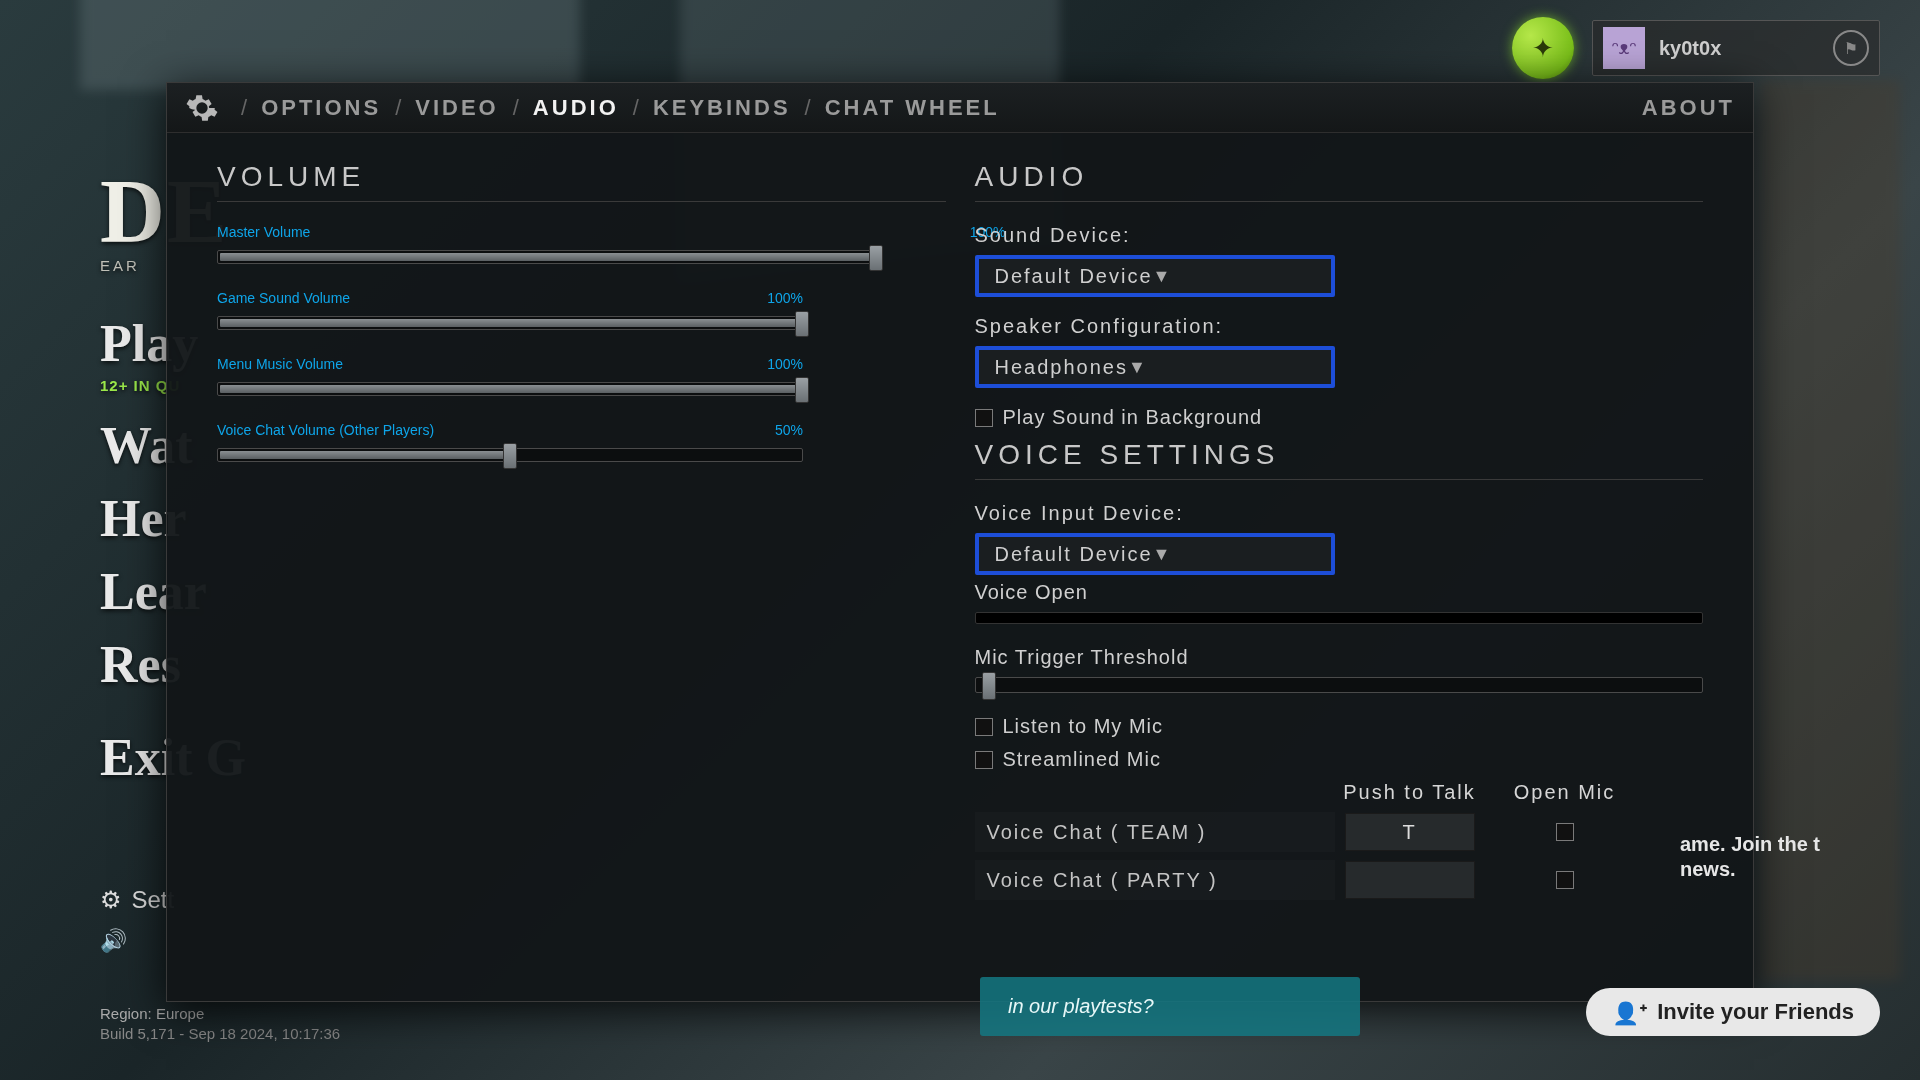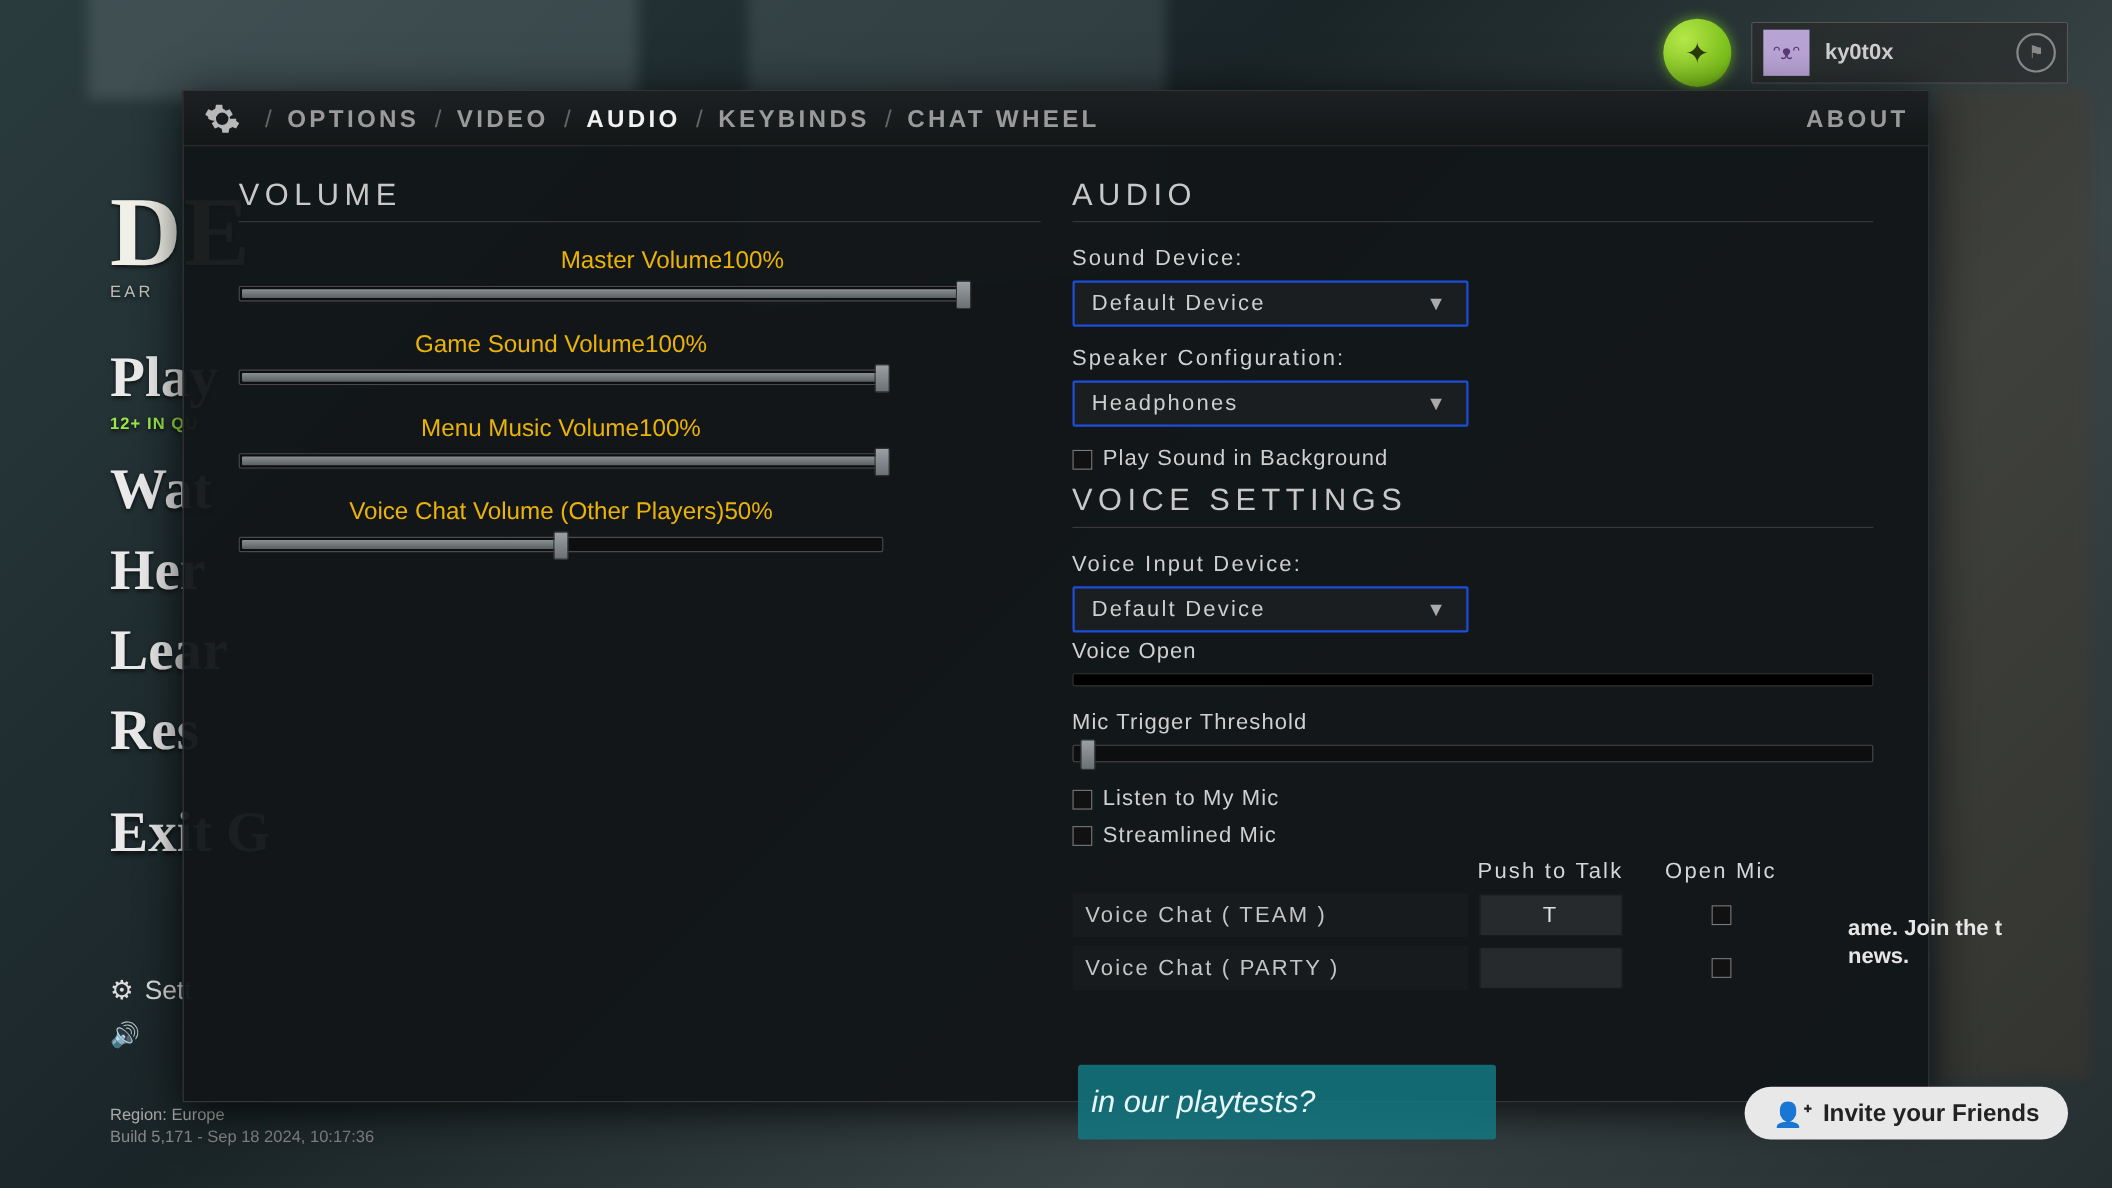--- a/index.html
+++ b/index.html
@@ -59,59 +59,59 @@
   .tab.active { color:#f2f2f2; }
   .tab-about { margin-left:auto; }
 
   .panel-body { display:flex; padding: 28px 50px; gap: 29px; }
   .col { flex: 1 1 0; min-width: 0; }
 
   .section-title { letter-spacing: 5px; font-size: 28px; color:#c8c8c8; margin-bottom: 6px; font-weight:400;}
   .hr { border:0; border-top:1px solid #3a3a3a; margin: 8px 0 22px 0; }
 
   .slider-row { margin-bottom: 26px; }
-  .slider-labels { display:flex; justify-content:center; font-size:22px; color:#eab308; margin-bottom:10px; }
+  .slider-labels { display:flex; justify-content:space-between; font-size:14px; color:#0ea5e9; margin-bottom:10px; }
   .sl-track {
     position:relative; height:14px; background:#0c0e0f; border:1px solid #4a4a4a; border-radius:2px;
   }
   .sl-track.wide { width: 660px; }
   .sl-track.narrow { width: 586px; }
   .sl-fill { position:absolute; top:2px; left:2px; bottom:2px; background:linear-gradient(#8a8f92,#5a5f62); border-radius:1px; }
   .sl-thumb { position:absolute; top:-6px; width:14px; height:26px; background:linear-gradient(#9aa0a4,#6a7074); border:1px solid #333; border-radius:2px; transform:translateX(-7px); }
 
   .restore-btn {
     margin-top: 70px; padding: 10px 22px; background: linear-gradient(#4a5052,#2e3436);
     border:1px solid #1a1a1a; color:#e8e8e8; letter-spacing:2px; font-size:20px; font-weight:600;
     box-shadow: 0 2px 0 #000, inset 0 1px 0 rgba(255,255,255,.15); cursor:pointer; border-radius:3px;
   }
 
   .field-label { font-size:20px; letter-spacing:2px; color:#d0d0d0; margin-bottom:8px; }
   .select {
-    width: 360px; height: 42px; background:#1a1e20; border:2px solid #1d4ed8; border-radius:2px;
-    display:flex; align-items:center; justify-content:space-between; padding:0 16px; color:#cfcfcf;
+    width: 360px; height: 42px; background:#1a1e20; border:4px solid #1d4ed8; border-radius:2px;
+    display:flex; align-items:center; justify-content:flex-start; padding:0 16px; color:#cfcfcf;
     letter-spacing:2px; font-size:20px; margin-bottom:18px; cursor:pointer;
   }
   .chev { color:#aaa; font-size:18px; }
 
   .check-row { display:flex; align-items:center; gap:10px; font-size:20px; color:#cfcfcf; margin-bottom:10px; letter-spacing:1px;}
   .checkbox { width:18px; height:18px; border:1px solid #7a7a7a; background:#111; }
 
   .voice-level-bar { height:12px; background:#000; border:1px solid #333; border-radius:2px; margin:6px 0 22px 0; }
 
   .mic-track { position:relative; height:16px; background:#0c0e0f; border:1px solid #4a4a4a; border-radius:2px; margin-top:8px; }
   .mic-thumb { position:absolute; left:6px; top:-6px; width:14px; height:28px; background:linear-gradient(#9aa0a4,#6a7074); border:1px solid #333; border-radius:2px; }
 
   .chat-table { margin-top: 10px; display:grid; grid-template-columns: 360px 150px 160px; row-gap:8px; align-items:center; }
   .ct-head { text-align:center; letter-spacing:2px; font-size:20px; color:#d6d6d6;}
   .ct-label { background:rgba(255,255,255,.02); height:40px; display:flex; align-items:center; padding:0 12px; letter-spacing:2px; font-size:20px; color:#c4c4c4;}
   .ct-key { height:38px; background:#262a2c; border:1px solid #1a1a1a; display:flex; align-items:center; justify-content:center; letter-spacing:2px; font-size:20px; color:#ddd; margin:0 10px;}
   .ct-check { display:flex; justify-content:center; }
 
   
-  .playtest { position:absolute; right:560px; bottom:44px; width:380px; padding:18px 12px; background:rgba(20,120,130,.85); color:#e8f8f8; font-size:28px; font-style:italic; border-radius:3px;}
+  .playtest { position:absolute; right:560px; bottom:44px; width:380px; padding:18px 28px; background:rgba(20,120,130,.85); color:#e8f8f8; font-size:20px; font-style:italic; border-radius:3px;}
   .invite-btn { position:absolute; right:40px; bottom:44px; height:48px; padding:0 26px; background:#e8e8e8; color:#222; font-weight:700; font-size:22px; border-radius:24px; display:flex; align-items:center; gap:10px;}
   .join-blurb { position:absolute; right:50px; top:832px; width:190px; color:#e6e6e6; font-size:20px; font-weight:700; line-height:1.25; text-align:left;}
 
   svg { display:block; }
 </style>
 </head>
 <body>
 
 <div class="bg-blob bg1"></div>
 <div class="bg-blob bg2"></div>

